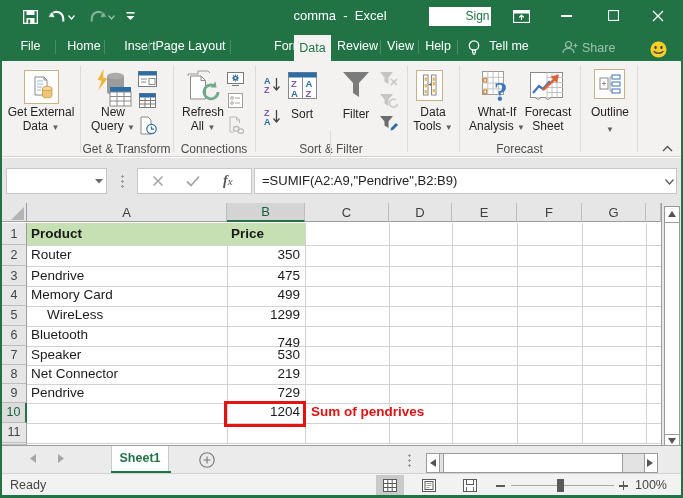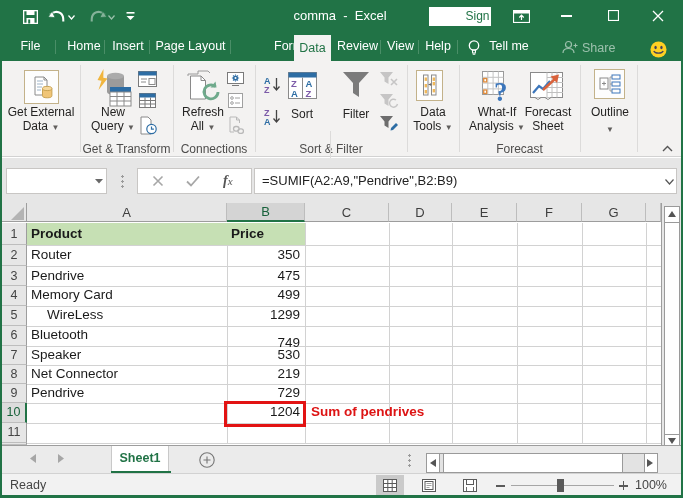--- a/index.html
+++ b/index.html
@@ -91,21 +91,21 @@
     <svg class="abs" style="left:608px;top:10px" width="11" height="11" viewBox="0 0 11 11">
       <rect x="0.5" y="0.5" width="10" height="10" fill="none" stroke="#fff" stroke-width="1.2"></rect>
     </svg>
     <svg class="abs" style="left:652px;top:10px" width="12" height="12" viewBox="0 0 12 12">
       <path d="M1 1 L11 11 M11 1 L1 11" stroke="#fff" stroke-width="1.3"></path>
     </svg>
   </div>
   <div class="abs" id="tabrow">
     <div class="tab" style="left:14px;width:33px;">File</div>
     <div class="tab" style="left:62px;width:44px;">Home</div>
-    <div class="tab" style="left:108px;width:40px;">Insert</div>
+    <div class="tab" style="left:120px;width:40px;">Insert</div>
     <div class="tab" style="left:151px;width:79px;">Page Layout</div>
     <div class="tab" style="left:244px;width:60px;padding-left:30px;">Formulas</div>
     <div class="tab" style="left:334px;width:47px;">Review</div>
     <div class="tab" style="left:382px;width:37px;">View</div>
     <div class="tab" style="left:420px;width:36px;">Help</div>
     <div class="tab" style="left:484px;width:50px;">Tell me</div>
     <svg class="abs" style="left:468px;top:8px" width="12" height="16" viewBox="0 0 12 16">
       <circle cx="6" cy="5.5" r="4.7" fill="none" stroke="#fff" stroke-width="1.3"></circle>
       <path d="M4.4 10 L7.6 10 L7.3 13 L4.7 13 Z" fill="none" stroke="#fff" stroke-width="1.1"></path>
       <path d="M4.7 14.2 L7.3 14.2" stroke="#fff" stroke-width="1.1"></path>

